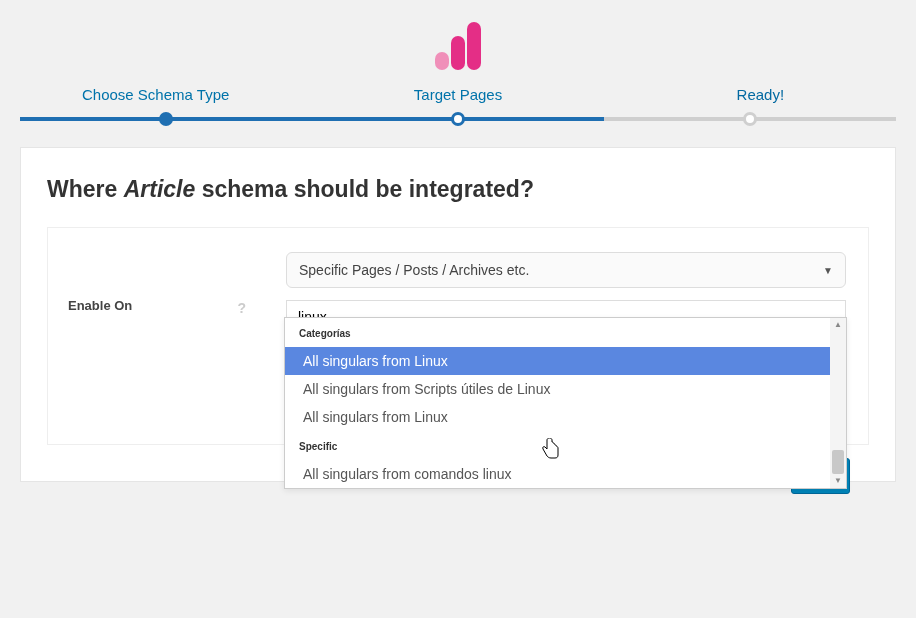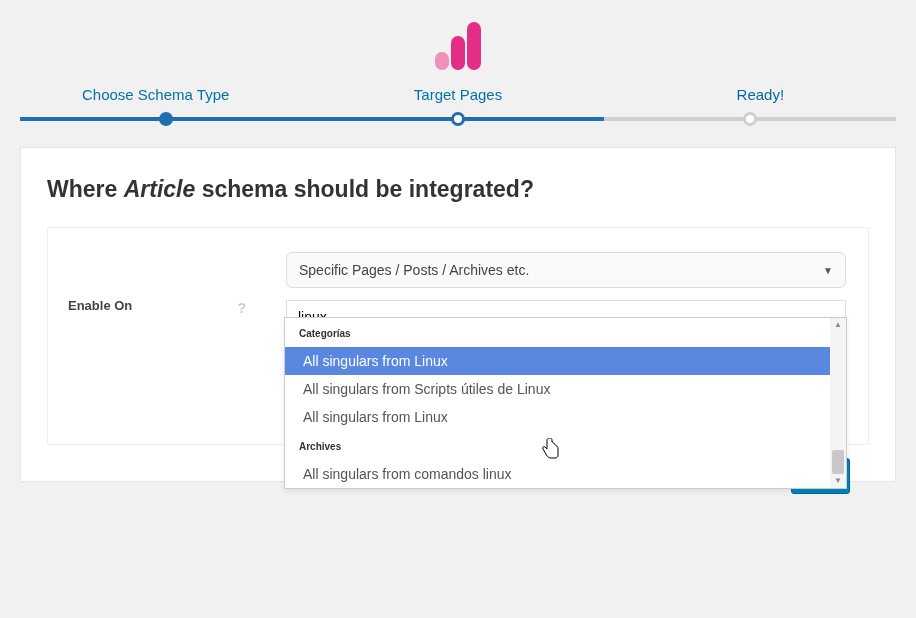--- a/index.html
+++ b/index.html
@@ -251,21 +251,21 @@
       </div>
     </div>
   </div>
 
   <div class="dropdown">
     <div class="dropdown-inner" id="dropdown-inner">
         <div class="group-header">Categorías</div>
         <div class="option highlight">All singulars from Linux</div>
         <div class="option">All singulars from Scripts útiles de Linux</div>
         <div class="option">All singulars from Linux</div>
-        <div class="group-header">Archives</div>
+        <div class="group-header">Specific</div>
         <div class="option">All singulars from comandos linux</div>
       </div>
     <div class="scrollbar">
       <div class="scroll-arrow">▲</div>
       <div class="scroll-thumb"></div>
       <div class="scroll-arrow" style="position:absolute;bottom:0;width:100%;">▼</div>
     </div>
   </div>
 </div>
 

